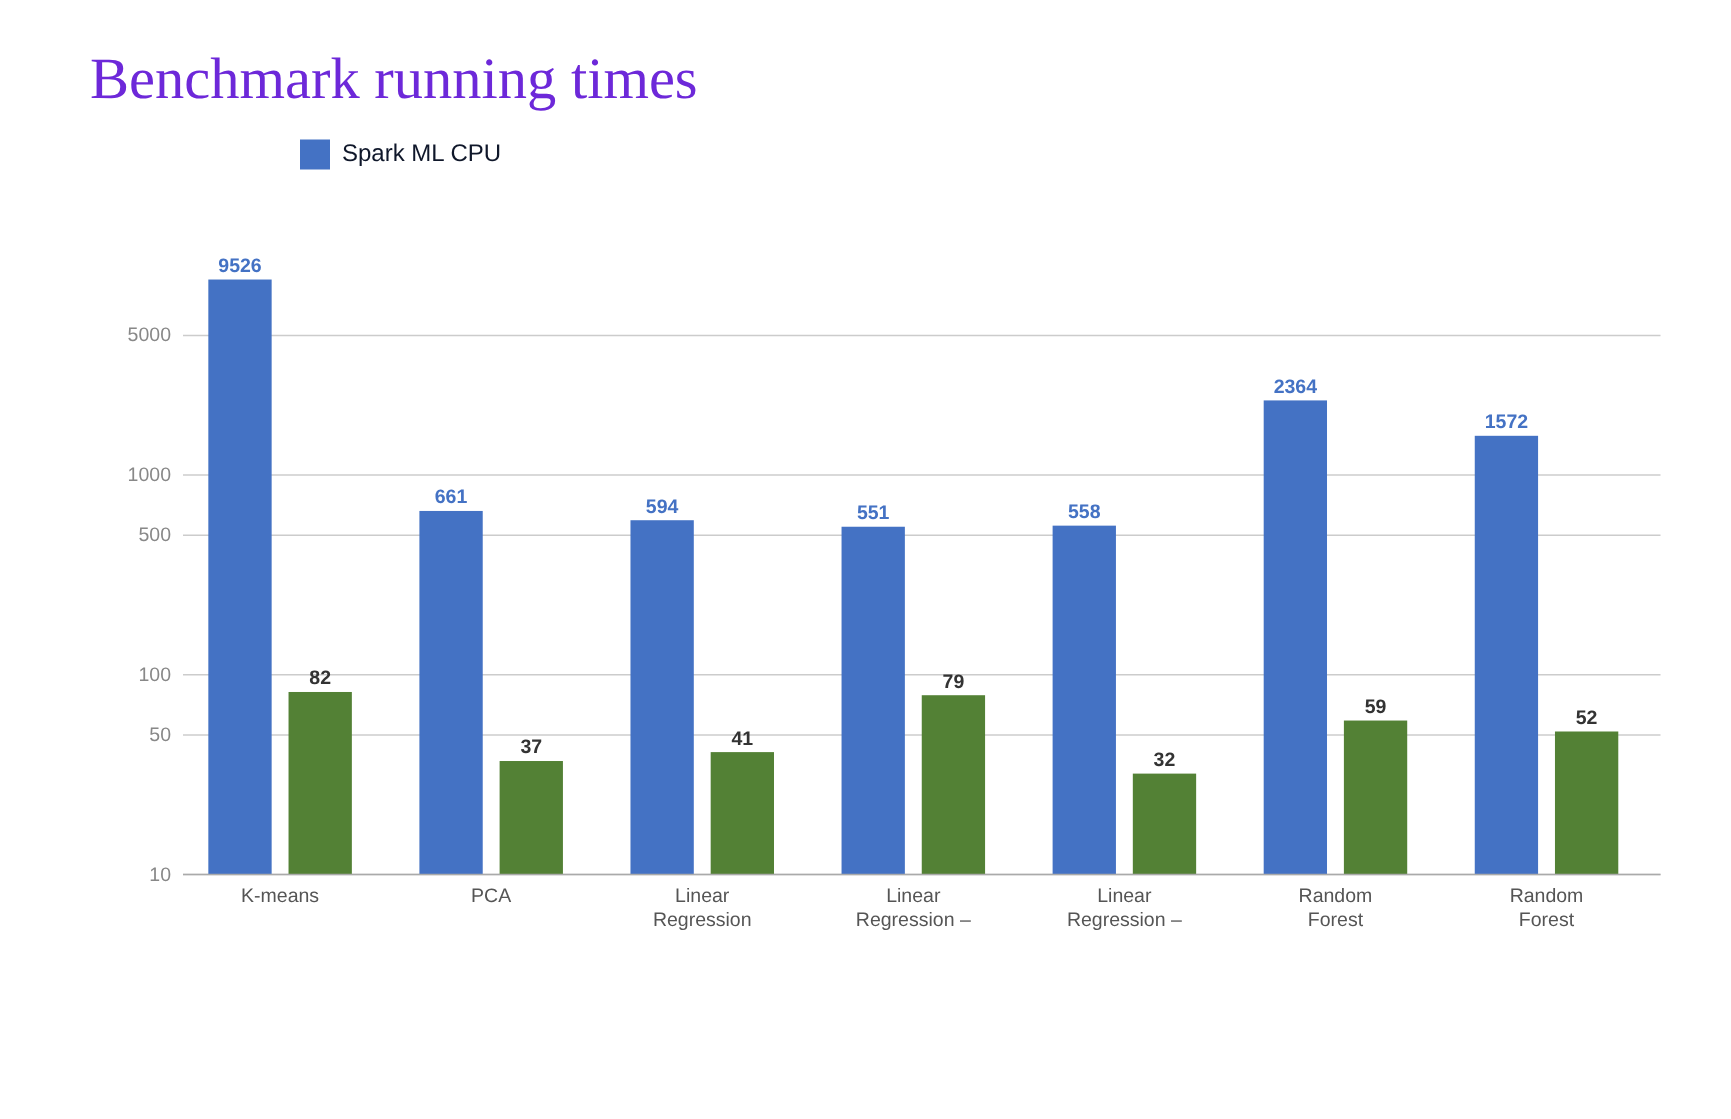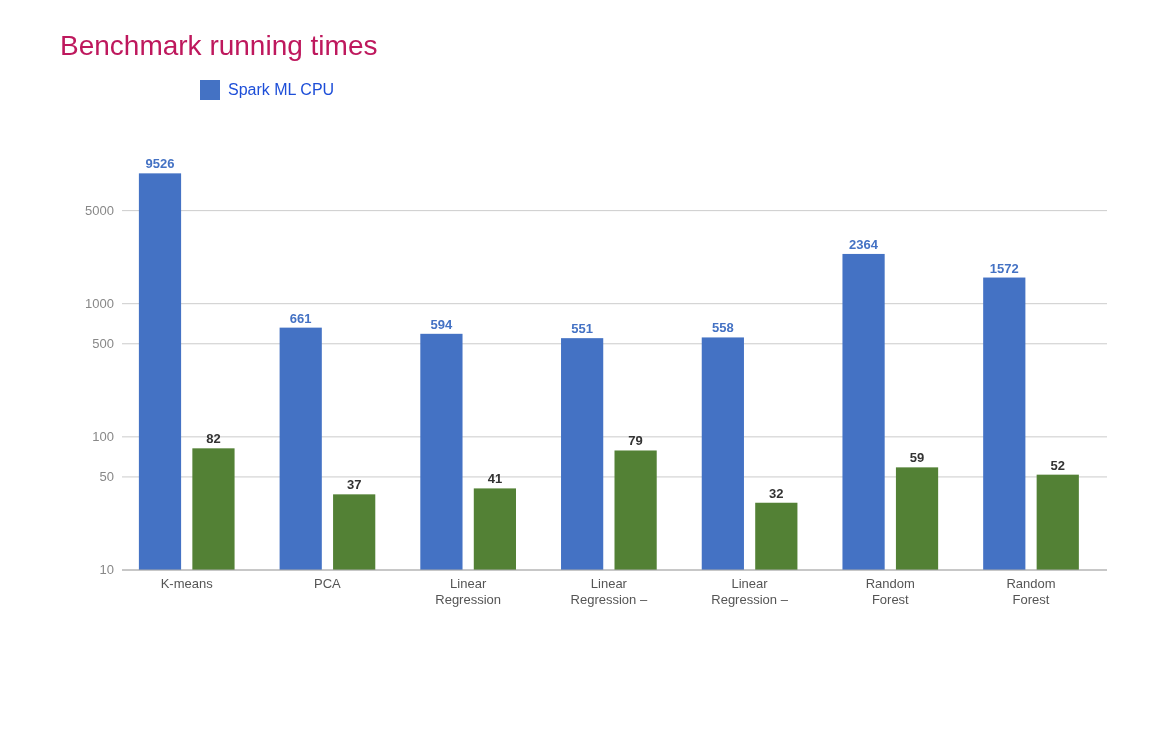--- a/index.html
+++ b/index.html
@@ -10,38 +10,39 @@
       height: 746px;
       overflow: hidden;
     }
     .chart-container {
       width: 1154px;
       height: 746px;
       padding: 30px 20px 20px 60px;
       position: relative;
     }
     .chart-title {
-      font-size: 28px;
+      font-size: 39px;
       font-weight: 400;
-      color: #be185d;
+      color: #6d28d9;
       margin-bottom: 18px;
+      font-family: Liberation Serif, serif;
     }
     .legend {
       display: flex;
       align-items: center;
       margin-left: 140px;
       margin-bottom: 20px;
       gap: 40px;
     }
     .legend-item {
       display: flex;
       align-items: center;
       gap: 8px;
       font-size: 16px;
-      color: #1d4ed8;
+      color: #0f172a;
     }
     .legend-box {
       width: 20px;
       height: 20px;
     }
     .chart-area {
       position: relative;
       width: 100%;
       height: 490px;
     }

